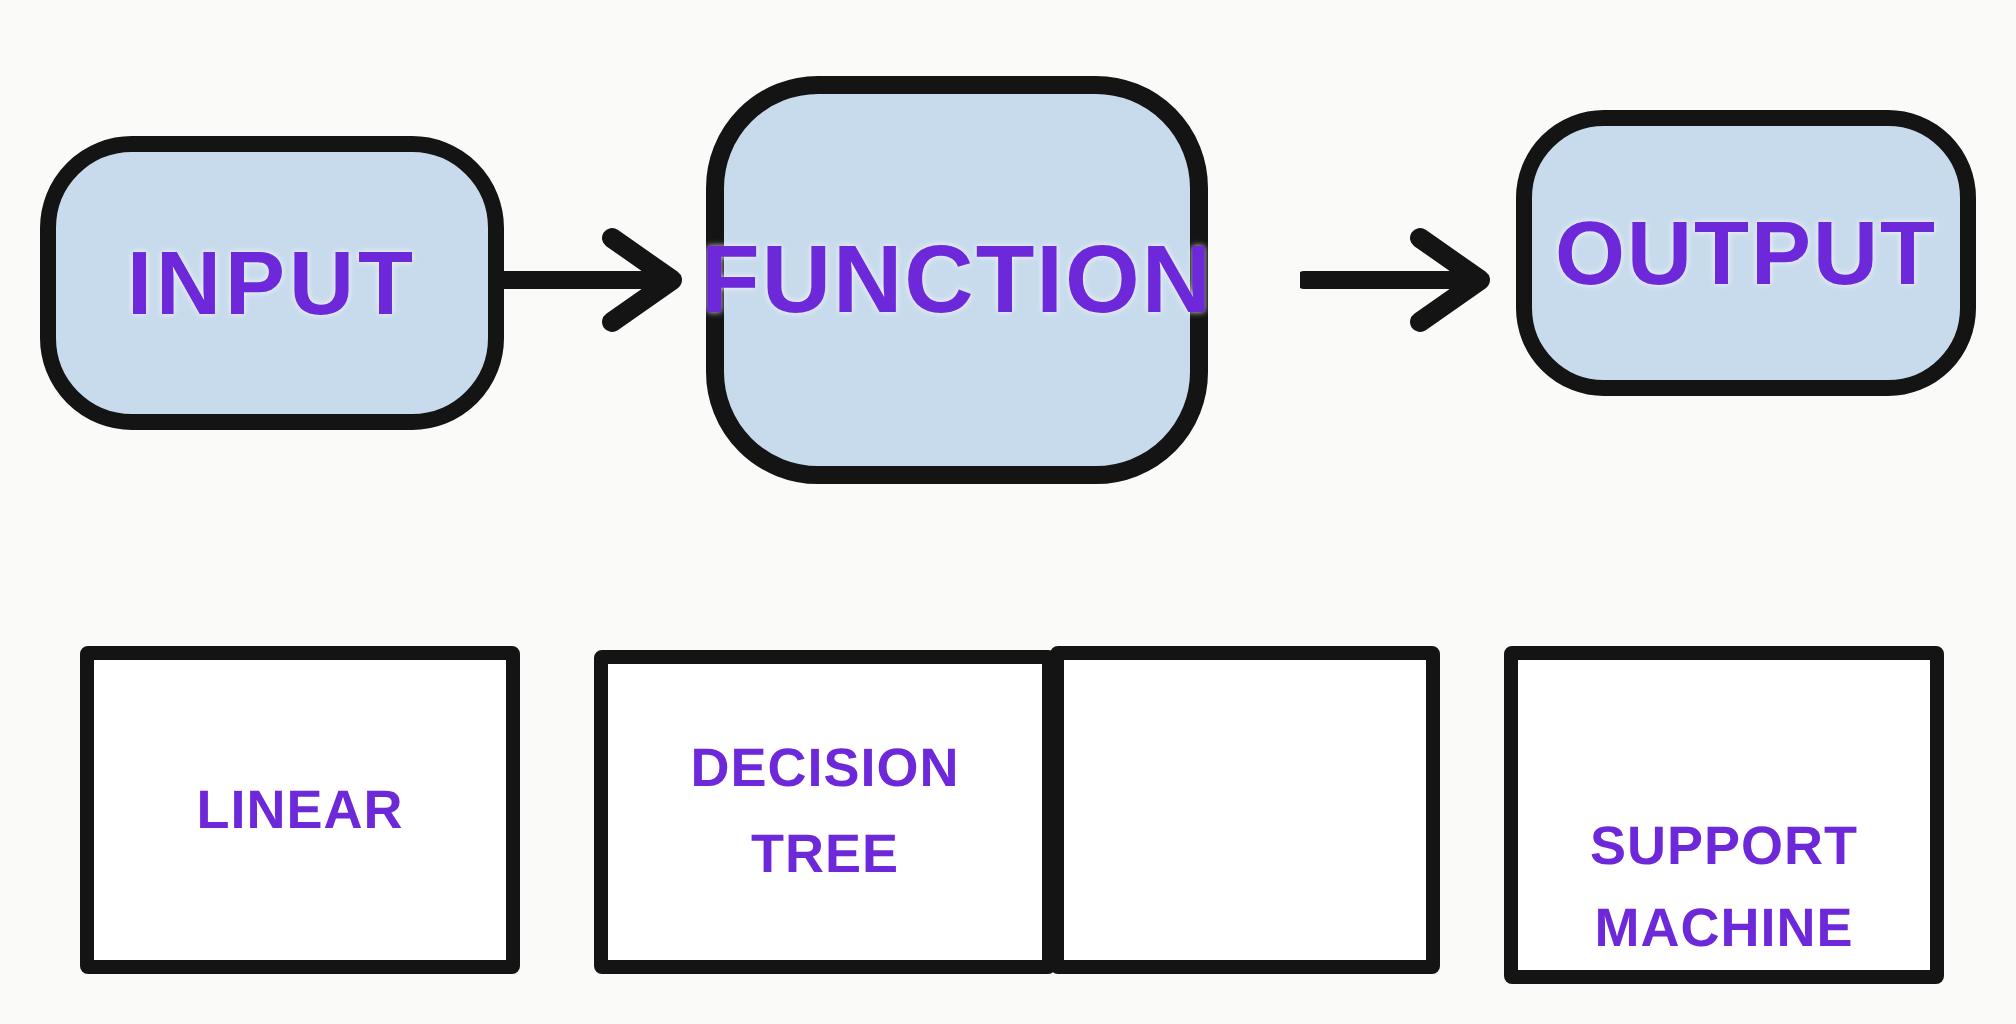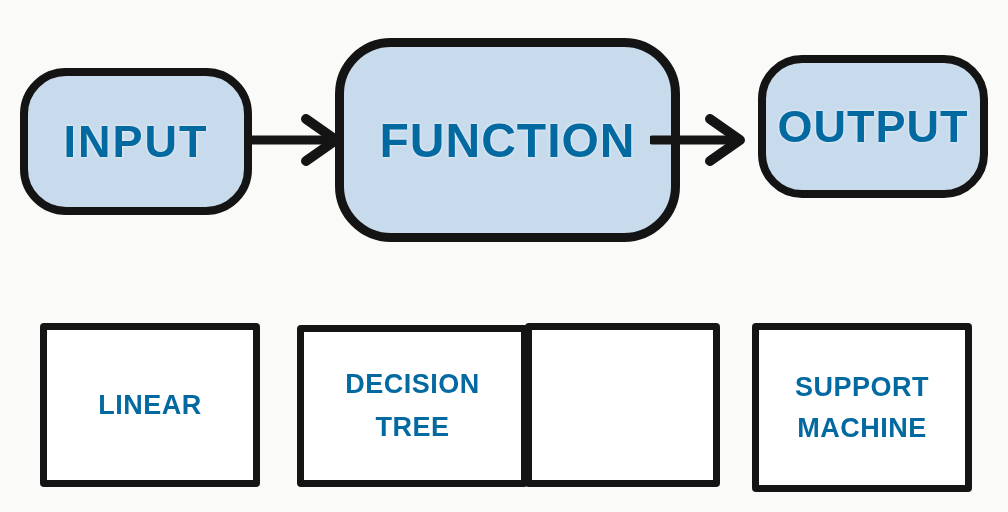--- a/index.html
+++ b/index.html
@@ -16,39 +16,39 @@
     font-family: "Liberation Sans", sans-serif;
   }
   
   .node {
     position: absolute;
     box-sizing: border-box;
     display: flex;
     align-items: center;
     justify-content: center;
     text-align: center;
-    color: #0369a1;
+    color: #6d28d9;
     font-weight: bold;
   }
   
   .flow-node {
     background: #c8dbec;
     border: 8px solid #141414;
     text-shadow: 0 0 3px rgba(255,255,255,0.85);
   }
   .node-input {
     left: 20px; top: 68px;
     width: 232px; height: 147px;
     border-radius: 46px;
     font-size: 45px;
     letter-spacing: 2px;
   }
   .node-function {
-    left: 335px; top: 38px;
-    width: 345px; height: 204px;
+    left: 353px; top: 38px;
+    width: 251px; height: 204px;
     border-width: 9px;
     border-radius: 56px;
     font-size: 48px;
     letter-spacing: 1px;
   }
   .node-output {
     left: 758px; top: 55px;
     width: 230px; height: 143px;
     border-radius: 44px;
     font-size: 45px;
@@ -81,20 +81,21 @@
     width: 231px; height: 162px;
   }
   .node-neural-network {
     left: 525px; top: 323px;
     width: 195px; height: 164px;
   }
   .node-support-vector-machine {
     left: 752px; top: 323px;
     width: 220px; height: 169px;
     line-height: 41px;
+    align-items: flex-end;
   }
 </style>
 </head>
 <body>
 
 <div class="canvas">
 
   <div class="node flow-node node-input">
     <span>INPUT</span>
   </div>

